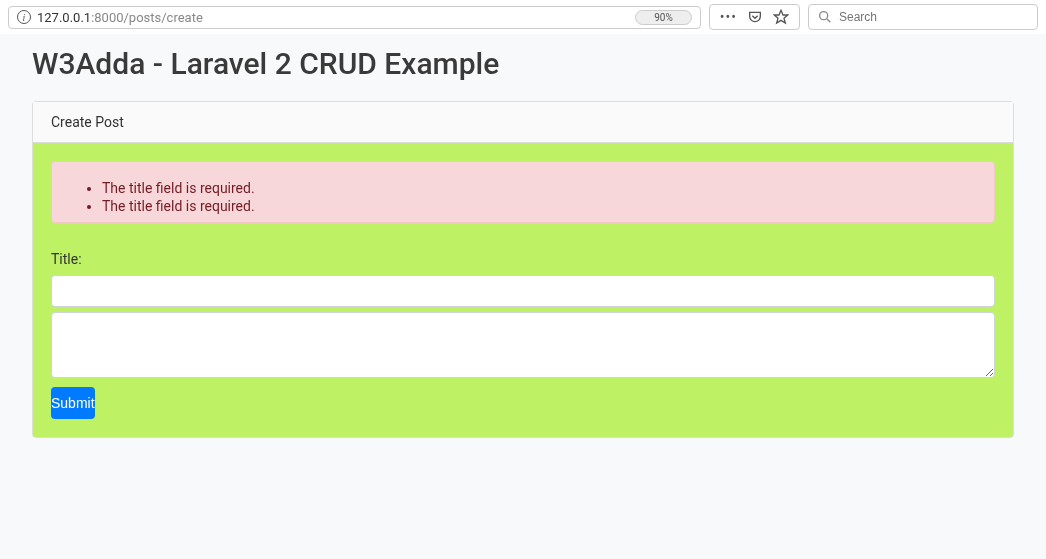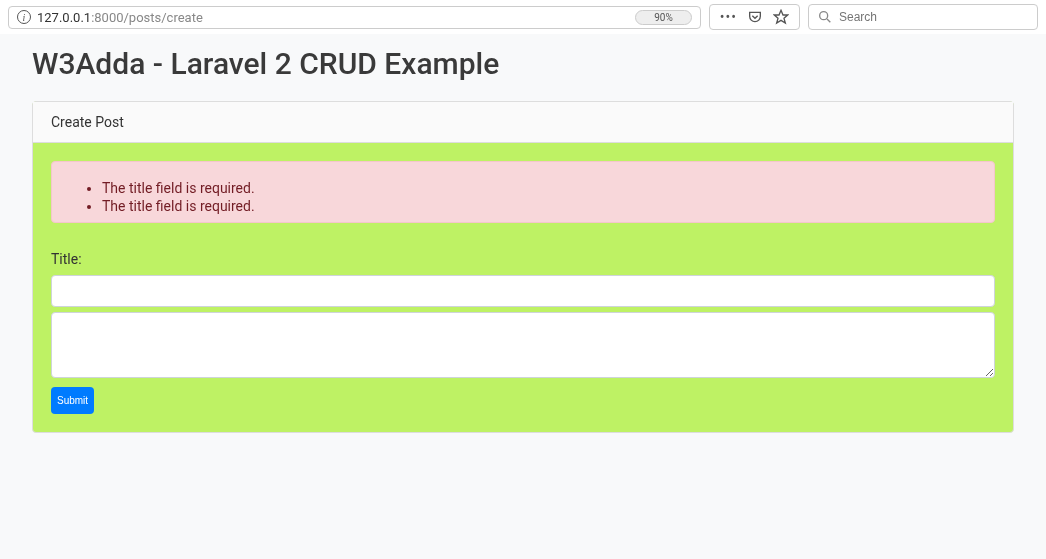--- a/index.html
+++ b/index.html
@@ -159,22 +159,22 @@
     }
     textarea.form-control {
       height: 66px;
       resize: both;
     }
     .btn-submit {
       background: #007bff;
       color: #fff;
       border: none;
       border-radius: 4px;
-      padding: 8px 6px;
-      font-size: 10px;
+      padding: 8px 0;
+      font-size: 14px;
       cursor: pointer;
     }
   </style>
 </head>
 <body>
 
 <div class="browser-bar">
   <div class="url-box">
     <span class="info-icon">i</span>
     <span class="url-text">

